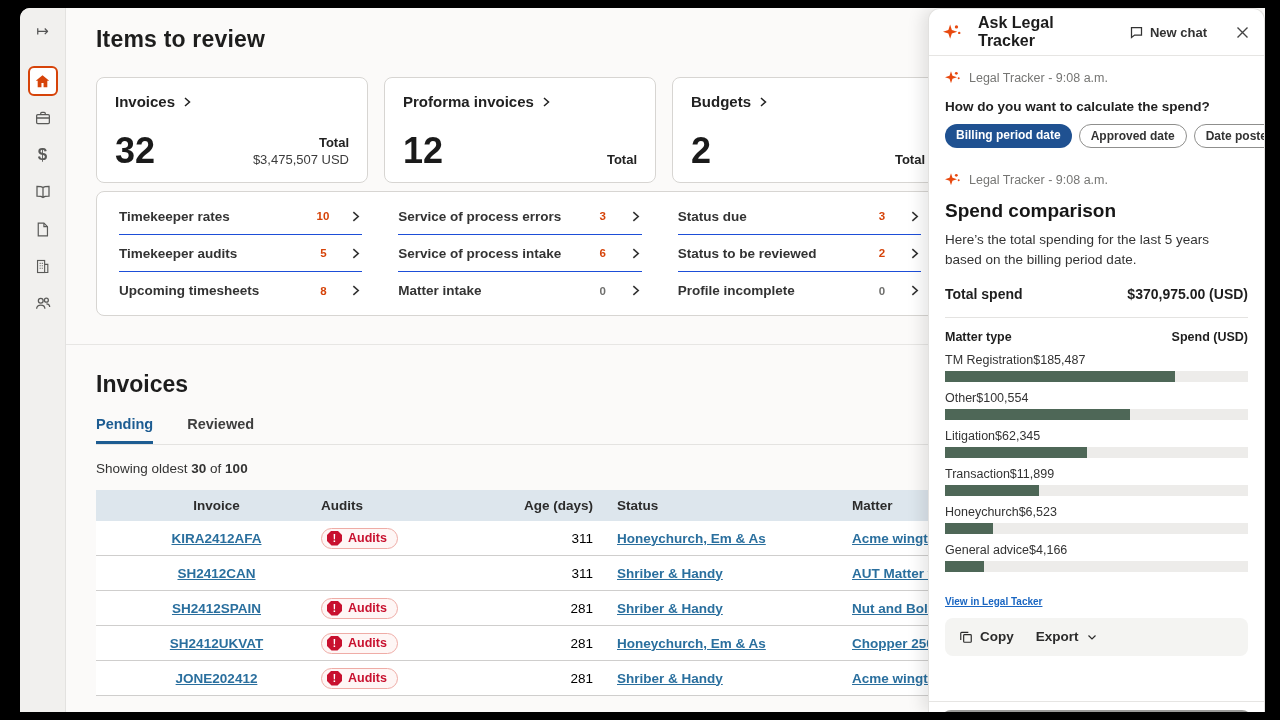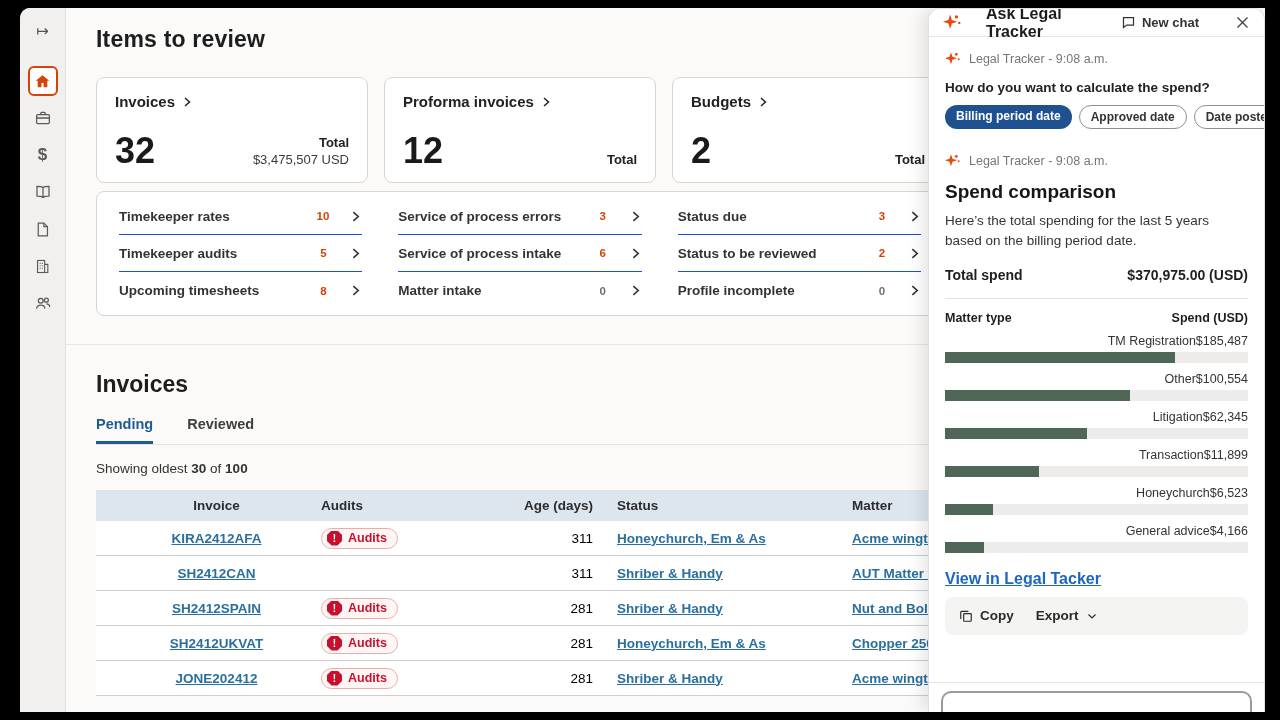--- a/index.html
+++ b/index.html
@@ -55,42 +55,42 @@
   .c3 { width:90px; text-align:right; padding-right:8px; }
   .c4 { width:235px; padding-left:16px; }
   .c5 { width:195px; padding-left:16px; white-space:nowrap; overflow:hidden; }
   .lnk { color:#2a6f9e; font-weight:bold; text-decoration:underline; cursor:pointer; white-space:nowrap; }
   .audits-badge { display:inline-flex; align-items:center; gap:6px; border:1.5px solid #efaca6; background:#fef6f5; border-radius:13px; padding:2px 10px 2px 5px; }
   .audits-badge .oct { width:15px; height:15px; background:#c8102e; color:#fff; font-size:10px; font-weight:bold; display:flex; align-items:center; justify-content:center; clip-path:polygon(30% 0,70% 0,100% 30%,100% 70%,70% 100%,30% 100%,0 70%,0 30%); }
   .audits-badge .a-txt { color:#c8102e; font-weight:bold; font-size:12.5px; }
 
   
   .chat-panel { position:absolute; right:0; top:0; width:337px; height:704px; background:#fff; border-radius:12px 12px 0 0; border:1px solid #e2e1df; border-bottom:none; box-shadow:-6px 0 16px rgba(0,0,0,.10); z-index:5; overflow:hidden; }
-  .chat-header { height:28px; display:flex; align-items:center; padding:0 14px; border-bottom:1px solid #e6e5e3; gap:24px; }
+  .chat-header { height:47px; display:flex; align-items:center; padding:0 14px; border-bottom:1px solid #e6e5e3; gap:16px; }
   .chat-title { font-size:16px; font-weight:bold; color:#1c1c1c; flex:1; }
   .new-chat { display:flex; align-items:center; gap:6px; font-size:13px; font-weight:bold; color:#333; cursor:pointer; }
   .close-x { margin-left:12px; cursor:pointer; color:#444; display:flex; }
   .chat-body { padding:14px 16px 0; position:relative; height:660px; }
   .msg-meta { display:flex; align-items:center; gap:8px; font-size:12.5px; color:#767674; }
   .question { margin:13px 0 10px; font-size:13.5px; color:#222; font-weight:bold; }
   .chips { display:flex; gap:7px; }
   .chip { border-radius:14px; padding:4px 11px; font-size:12px; font-weight:bold; cursor:pointer; white-space:nowrap; }
   .chip.selected { background:#1f5191; color:#fff; }
   .chip.outline { border:1px solid #8f8f8d; color:#333; background:#fff; }
   .msg2 { margin-top:24px; }
   .spend-heading { margin-top:12px; font-size:19px; font-weight:bold; color:#161616; }
   .spend-body { margin-top:8px; font-size:13.5px; color:#333; line-height:1.5; }
   .total-row { display:flex; justify-content:space-between; margin-top:15px; font-size:14px; font-weight:bold; color:#1e1e1e; }
   .panel-hr { margin:15px 0 12px; height:1px; background:#e4e3e1; }
   .cols-row { display:flex; justify-content:space-between; font-size:12.5px; font-weight:bold; color:#1e1e1e; }
   .bar-row { margin-top:9px; }
-  .bar-labels { display:flex; justify-content:flex-end; font-size:12.5px; color:#333; margin-bottom:4px; }
+  .bar-labels { display:flex; justify-content:flex-start; font-size:12.5px; color:#333; margin-bottom:4px; }
   .bar-track { height:11px; background:#edecea; }
   .bar-fill { height:100%; background:#4e6757; }
-  .view-link { display:inline-block; margin-top:17px; font-size:16px; font-weight:bold; color:#1a66c2; text-decoration:underline; cursor:pointer; }
+  .view-link { display:inline-block; margin-top:24px; font-size:10px; font-weight:bold; color:#1a66c2; text-decoration:underline; cursor:pointer; }
   .chat-actions { margin-top:9px; background:#f4f4f2; border-radius:8px; height:38px; display:flex; align-items:center; padding:0 14px; gap:22px; }
   .action-btn { display:flex; align-items:center; gap:7px; font-size:13.5px; font-weight:bold; color:#2b2b2b; cursor:pointer; }
   .input-divider { position:absolute; left:0; right:0; bottom:14px; height:1px; background:#e6e5e3; }
   .chat-input { position:absolute; left:12px; right:12px; bottom:-34px; height:40px; border:2px solid #9a9a98; border-radius:10px; background:#fff; }
 </style>
 </head>
 <body>
 
 <div class="frame">
   <div class="app">

